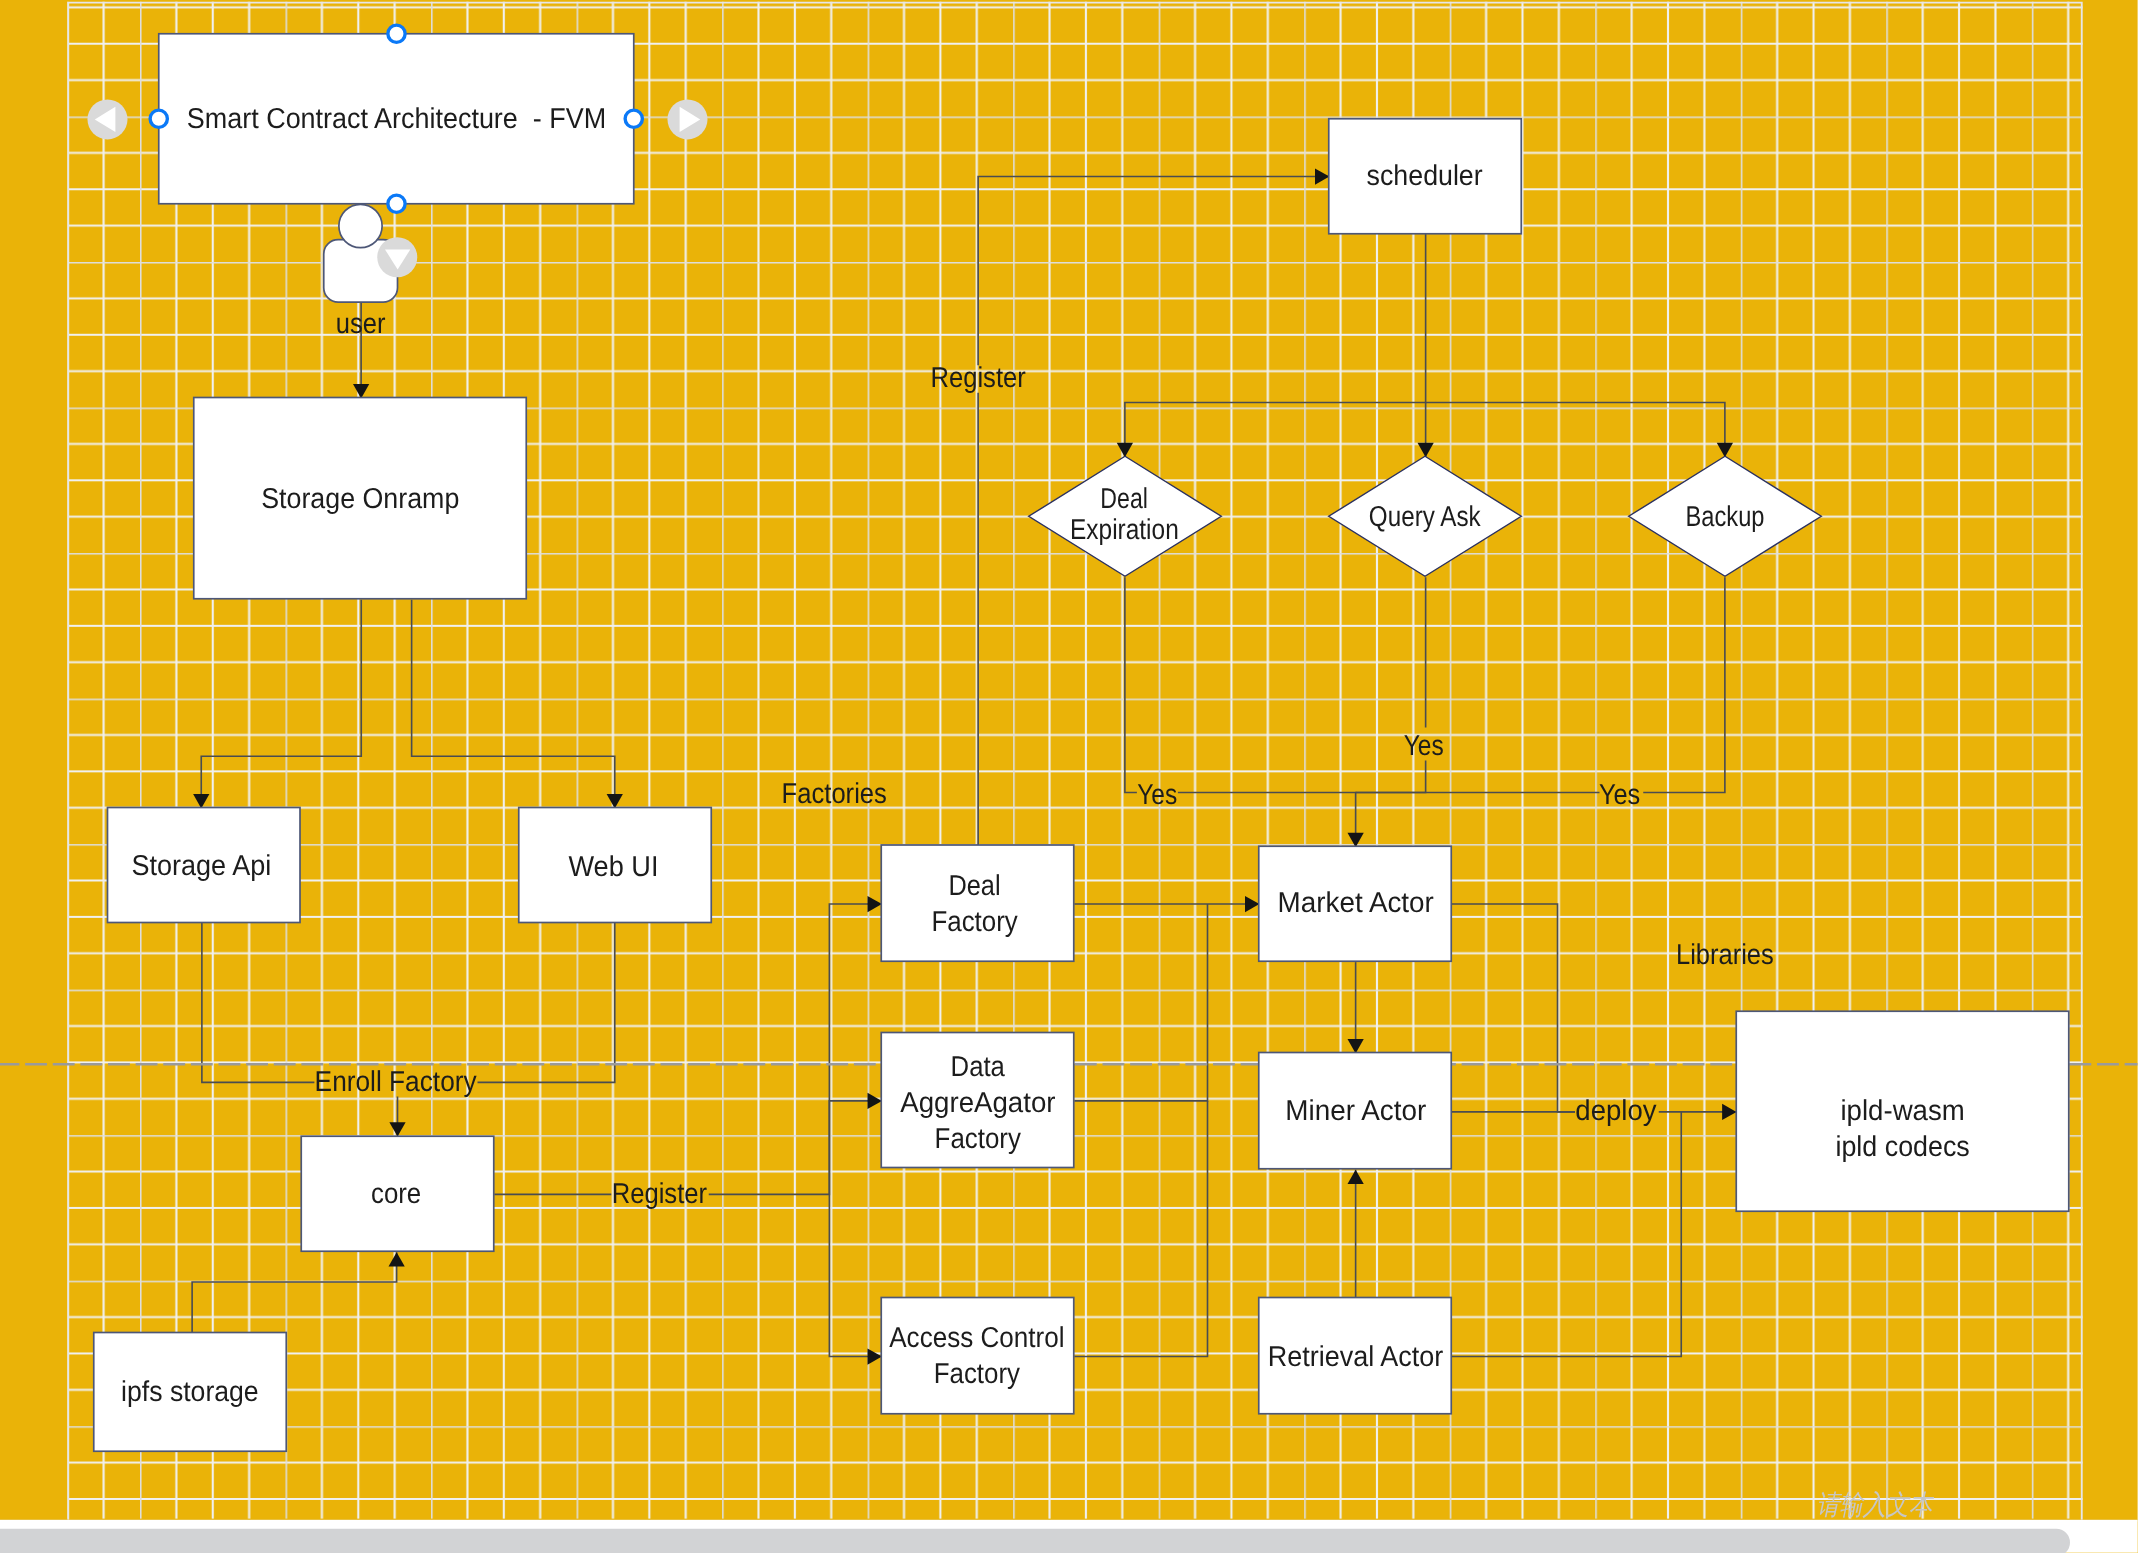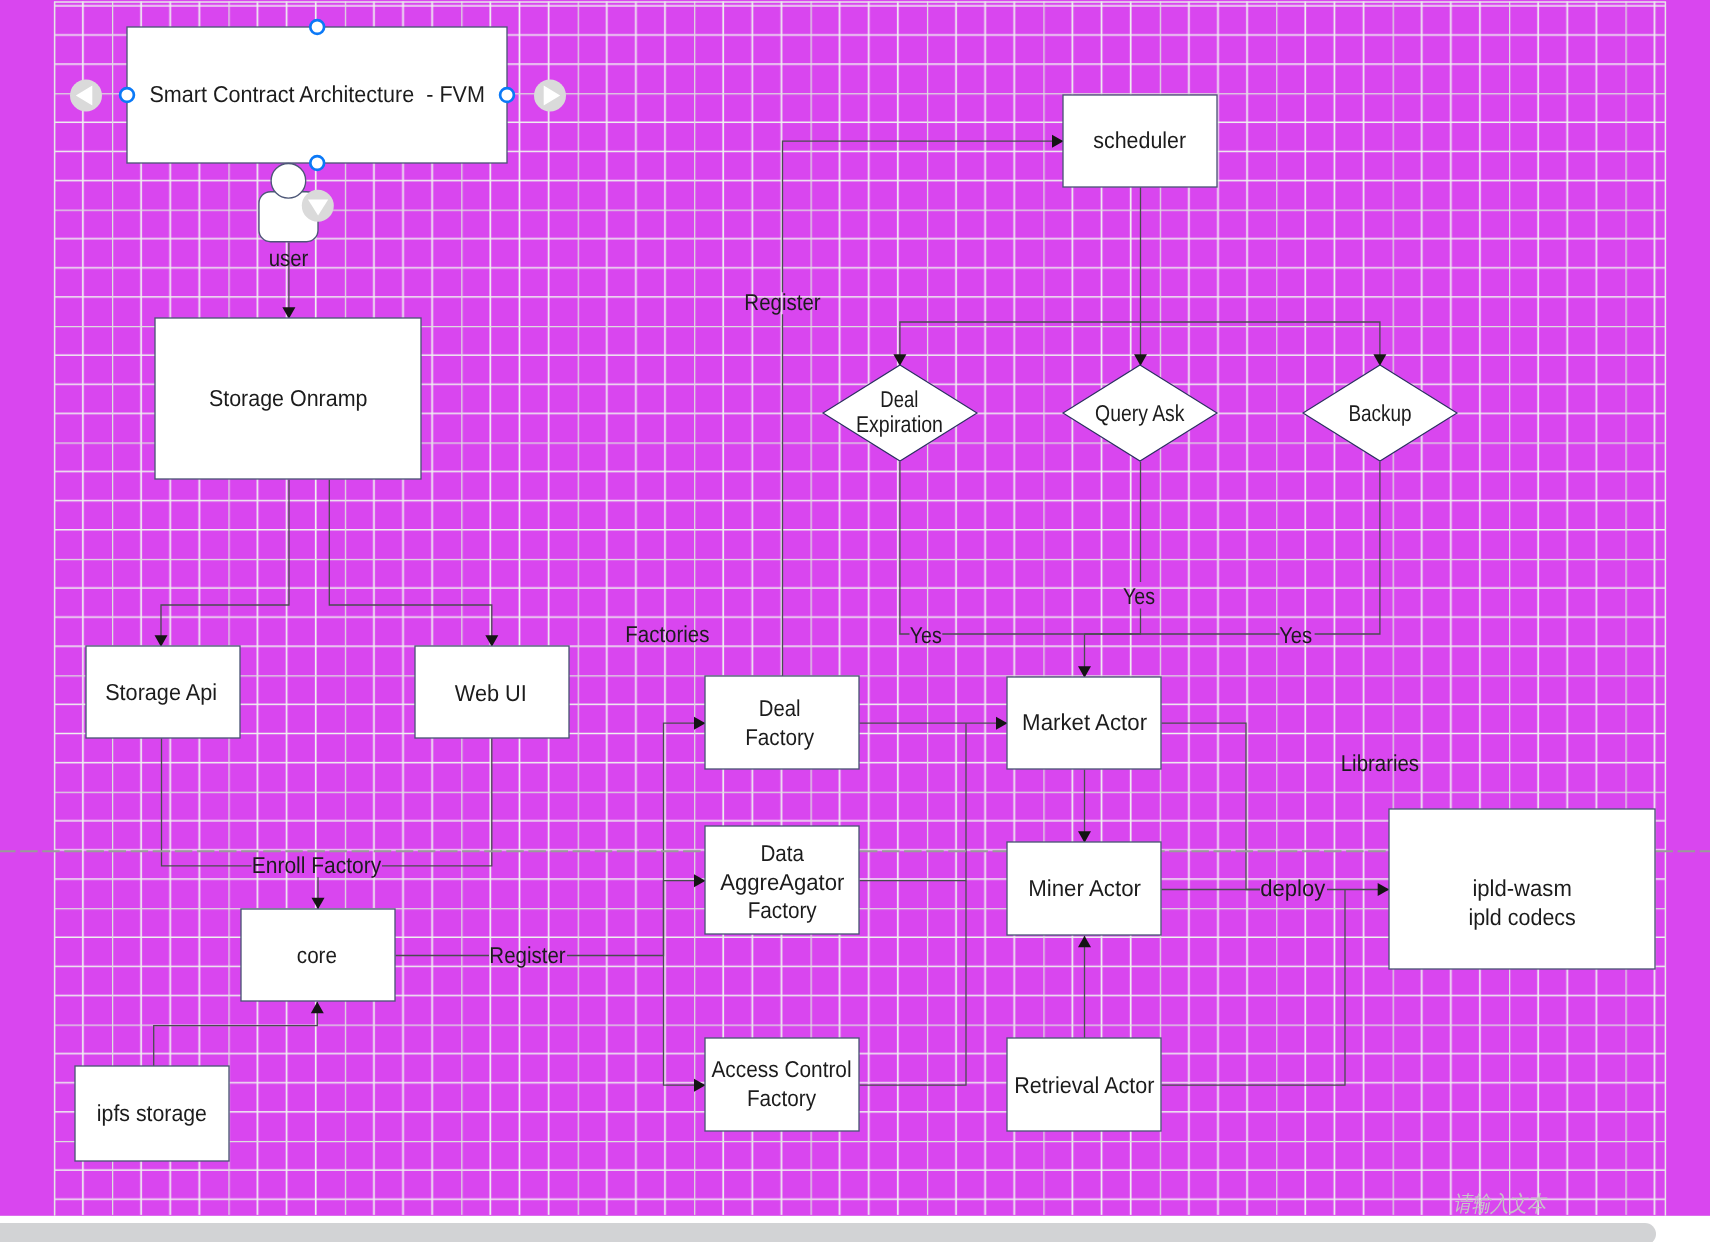--- a/index.html
+++ b/index.html
@@ -1,19 +1,19 @@
 <!DOCTYPE html>
 <html><head>
 <meta charset="utf-8">
 <title>Smart Contract Architecture  - FVM</title>
 <style>
   html,body{margin:0;padding:0;background:#ffffff;}
   body{width:1710px;height:1242px;overflow:hidden;font-family:"Liberation Sans",sans-serif;
        -webkit-font-smoothing:antialiased;text-rendering:geometricPrecision;}
-  #stage{position:relative;width:1710px;height:1242px;background:#d946ef;overflow:hidden;}
+  #stage{position:relative;width:1710px;height:1242px;background:#eab308;overflow:hidden;}
   #stage svg{position:absolute;left:0;top:0;display:block;}
   .shape{fill:#ffffff;stroke:#4d5777;stroke-width:1.35;}
   .diam{fill:#ffffff;stroke:#2b3160;stroke-width:1.15;}
   .edge{fill:none;stroke:#4a4c50;stroke-width:1.3;}
   .ahead{fill:#141414;stroke:none;}
   .lbl{fill:#1c1c1c;font-size:23px;text-anchor:middle;font-family:"Liberation Sans",sans-serif;
        white-space:pre;text-rendering:geometricPrecision;}
   #shape-layer{transform:translateZ(0);}
   .pbreak{fill:none;stroke:#9a9a9a;stroke-width:2;stroke-dasharray:17.5 4.6;}
   .handle{fill:#ffffff;stroke:#0b79f7;stroke-width:2.7;}

